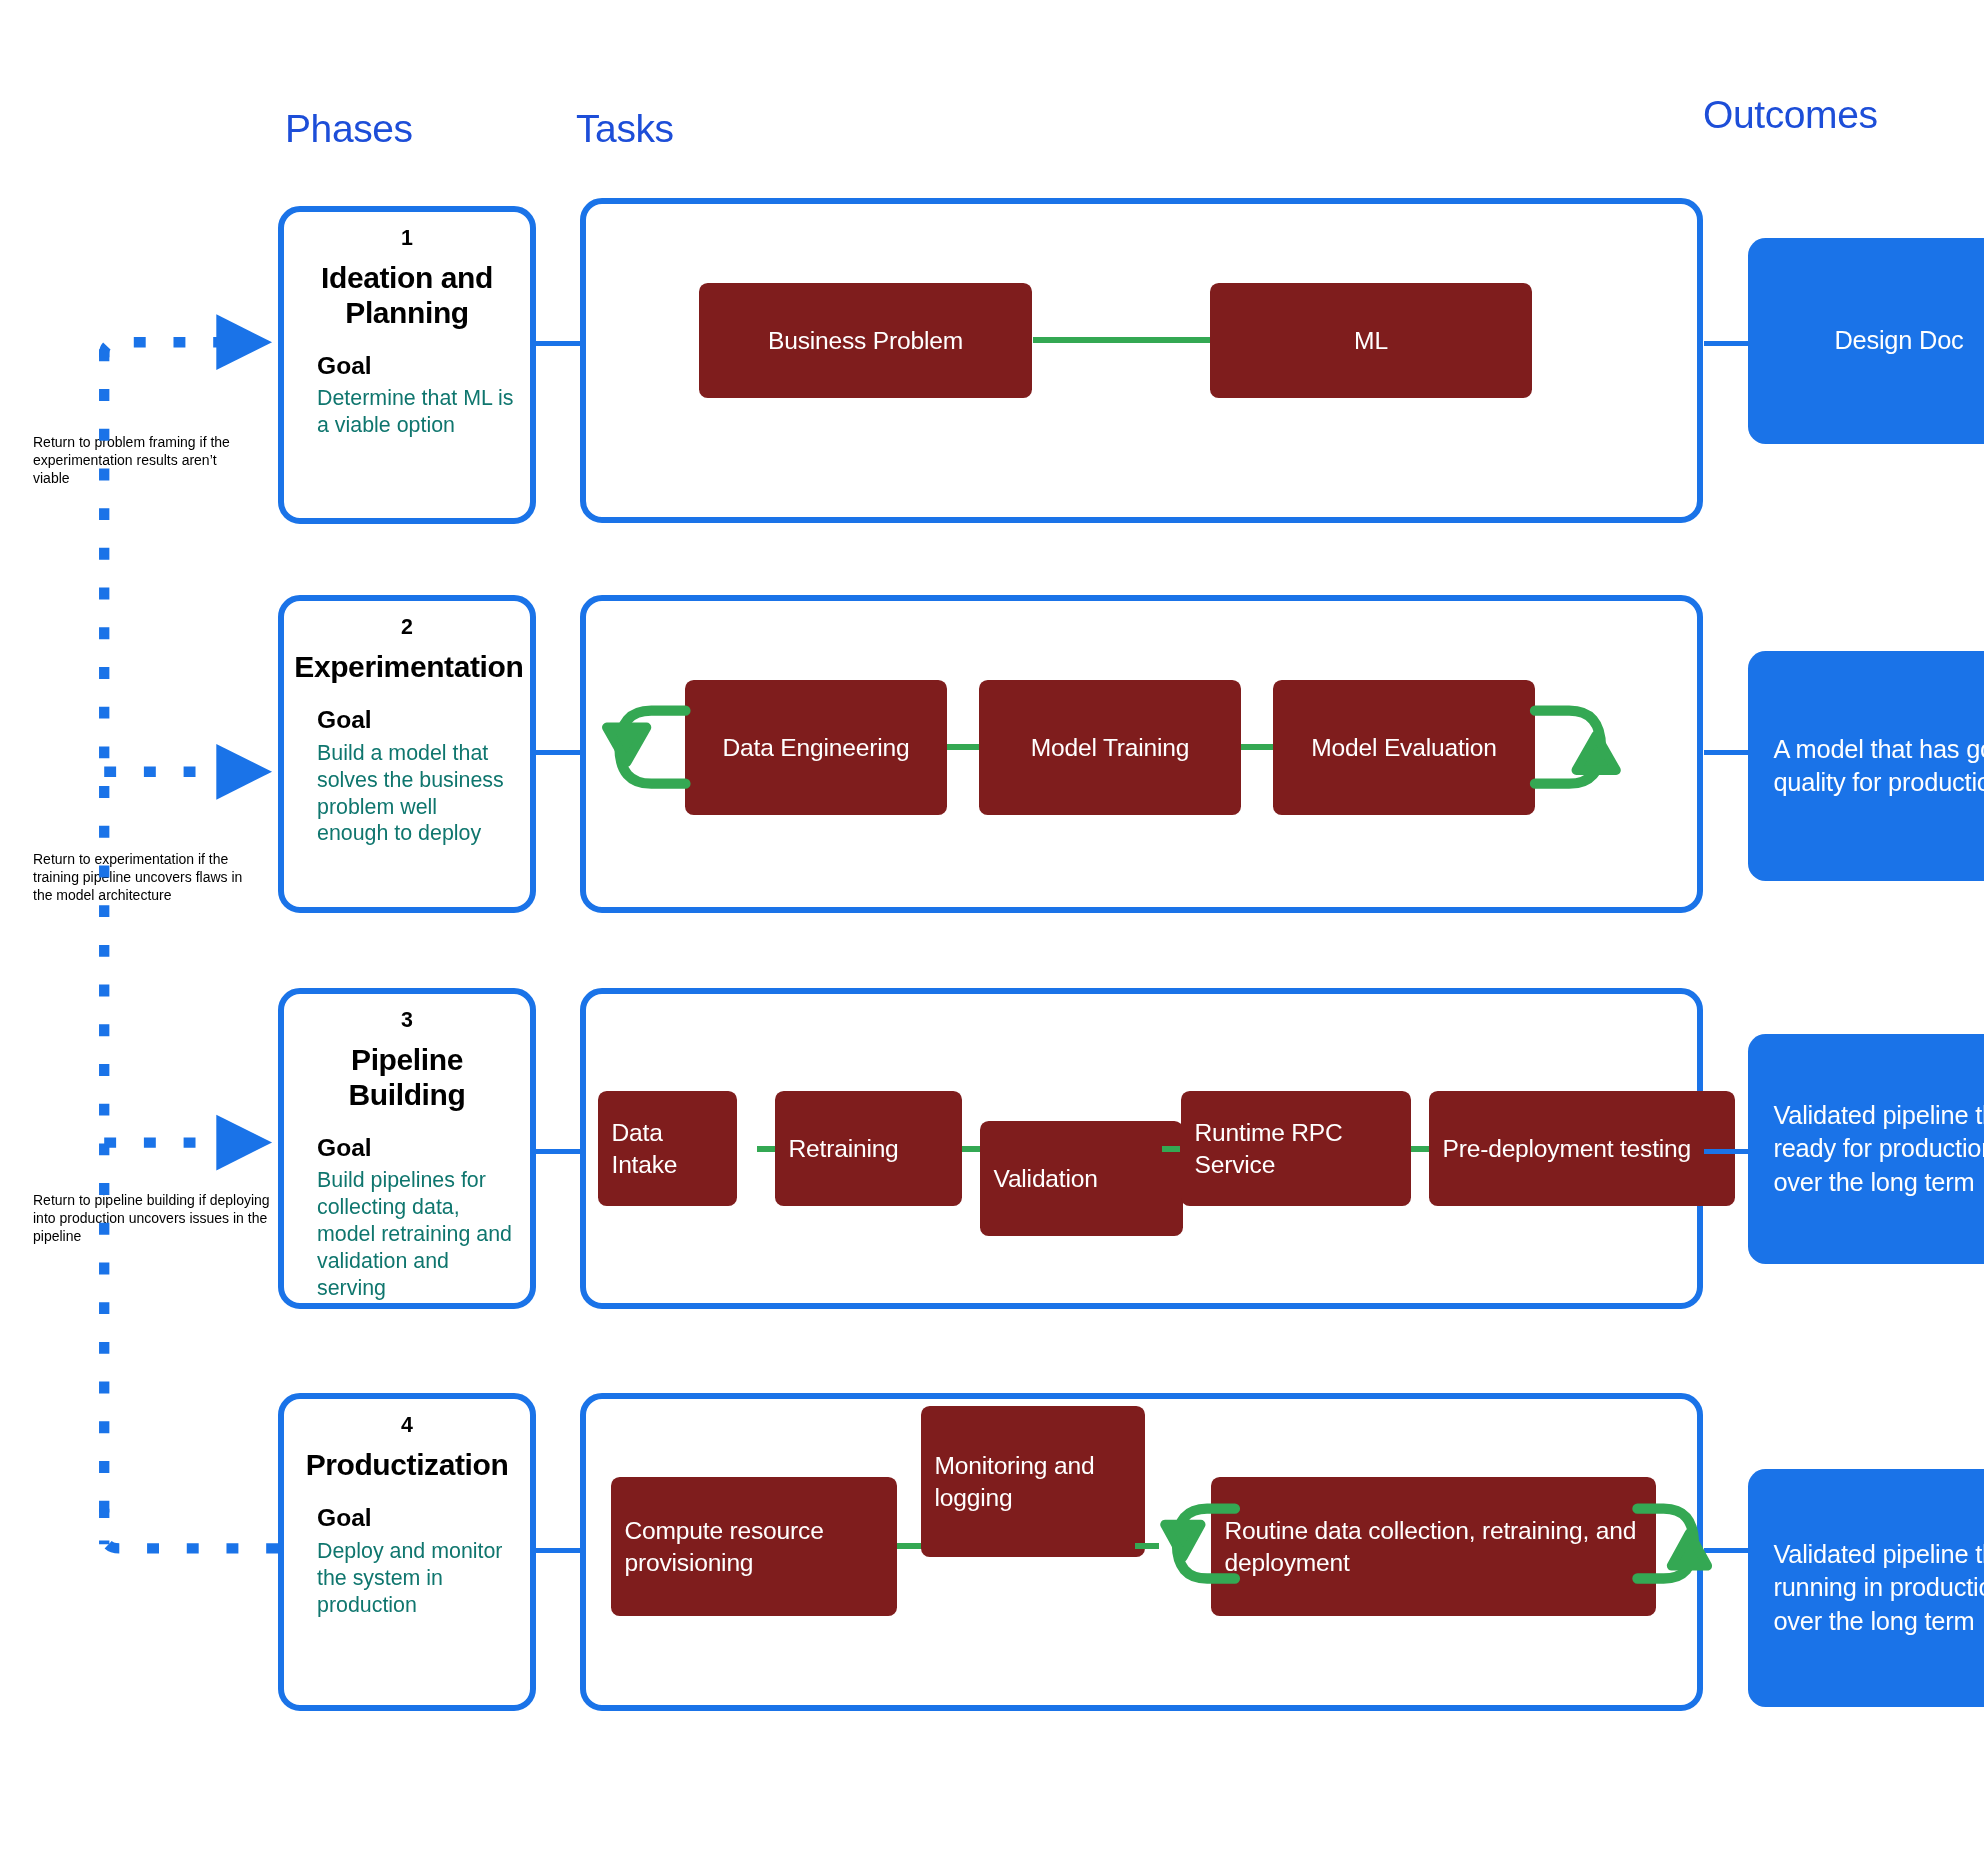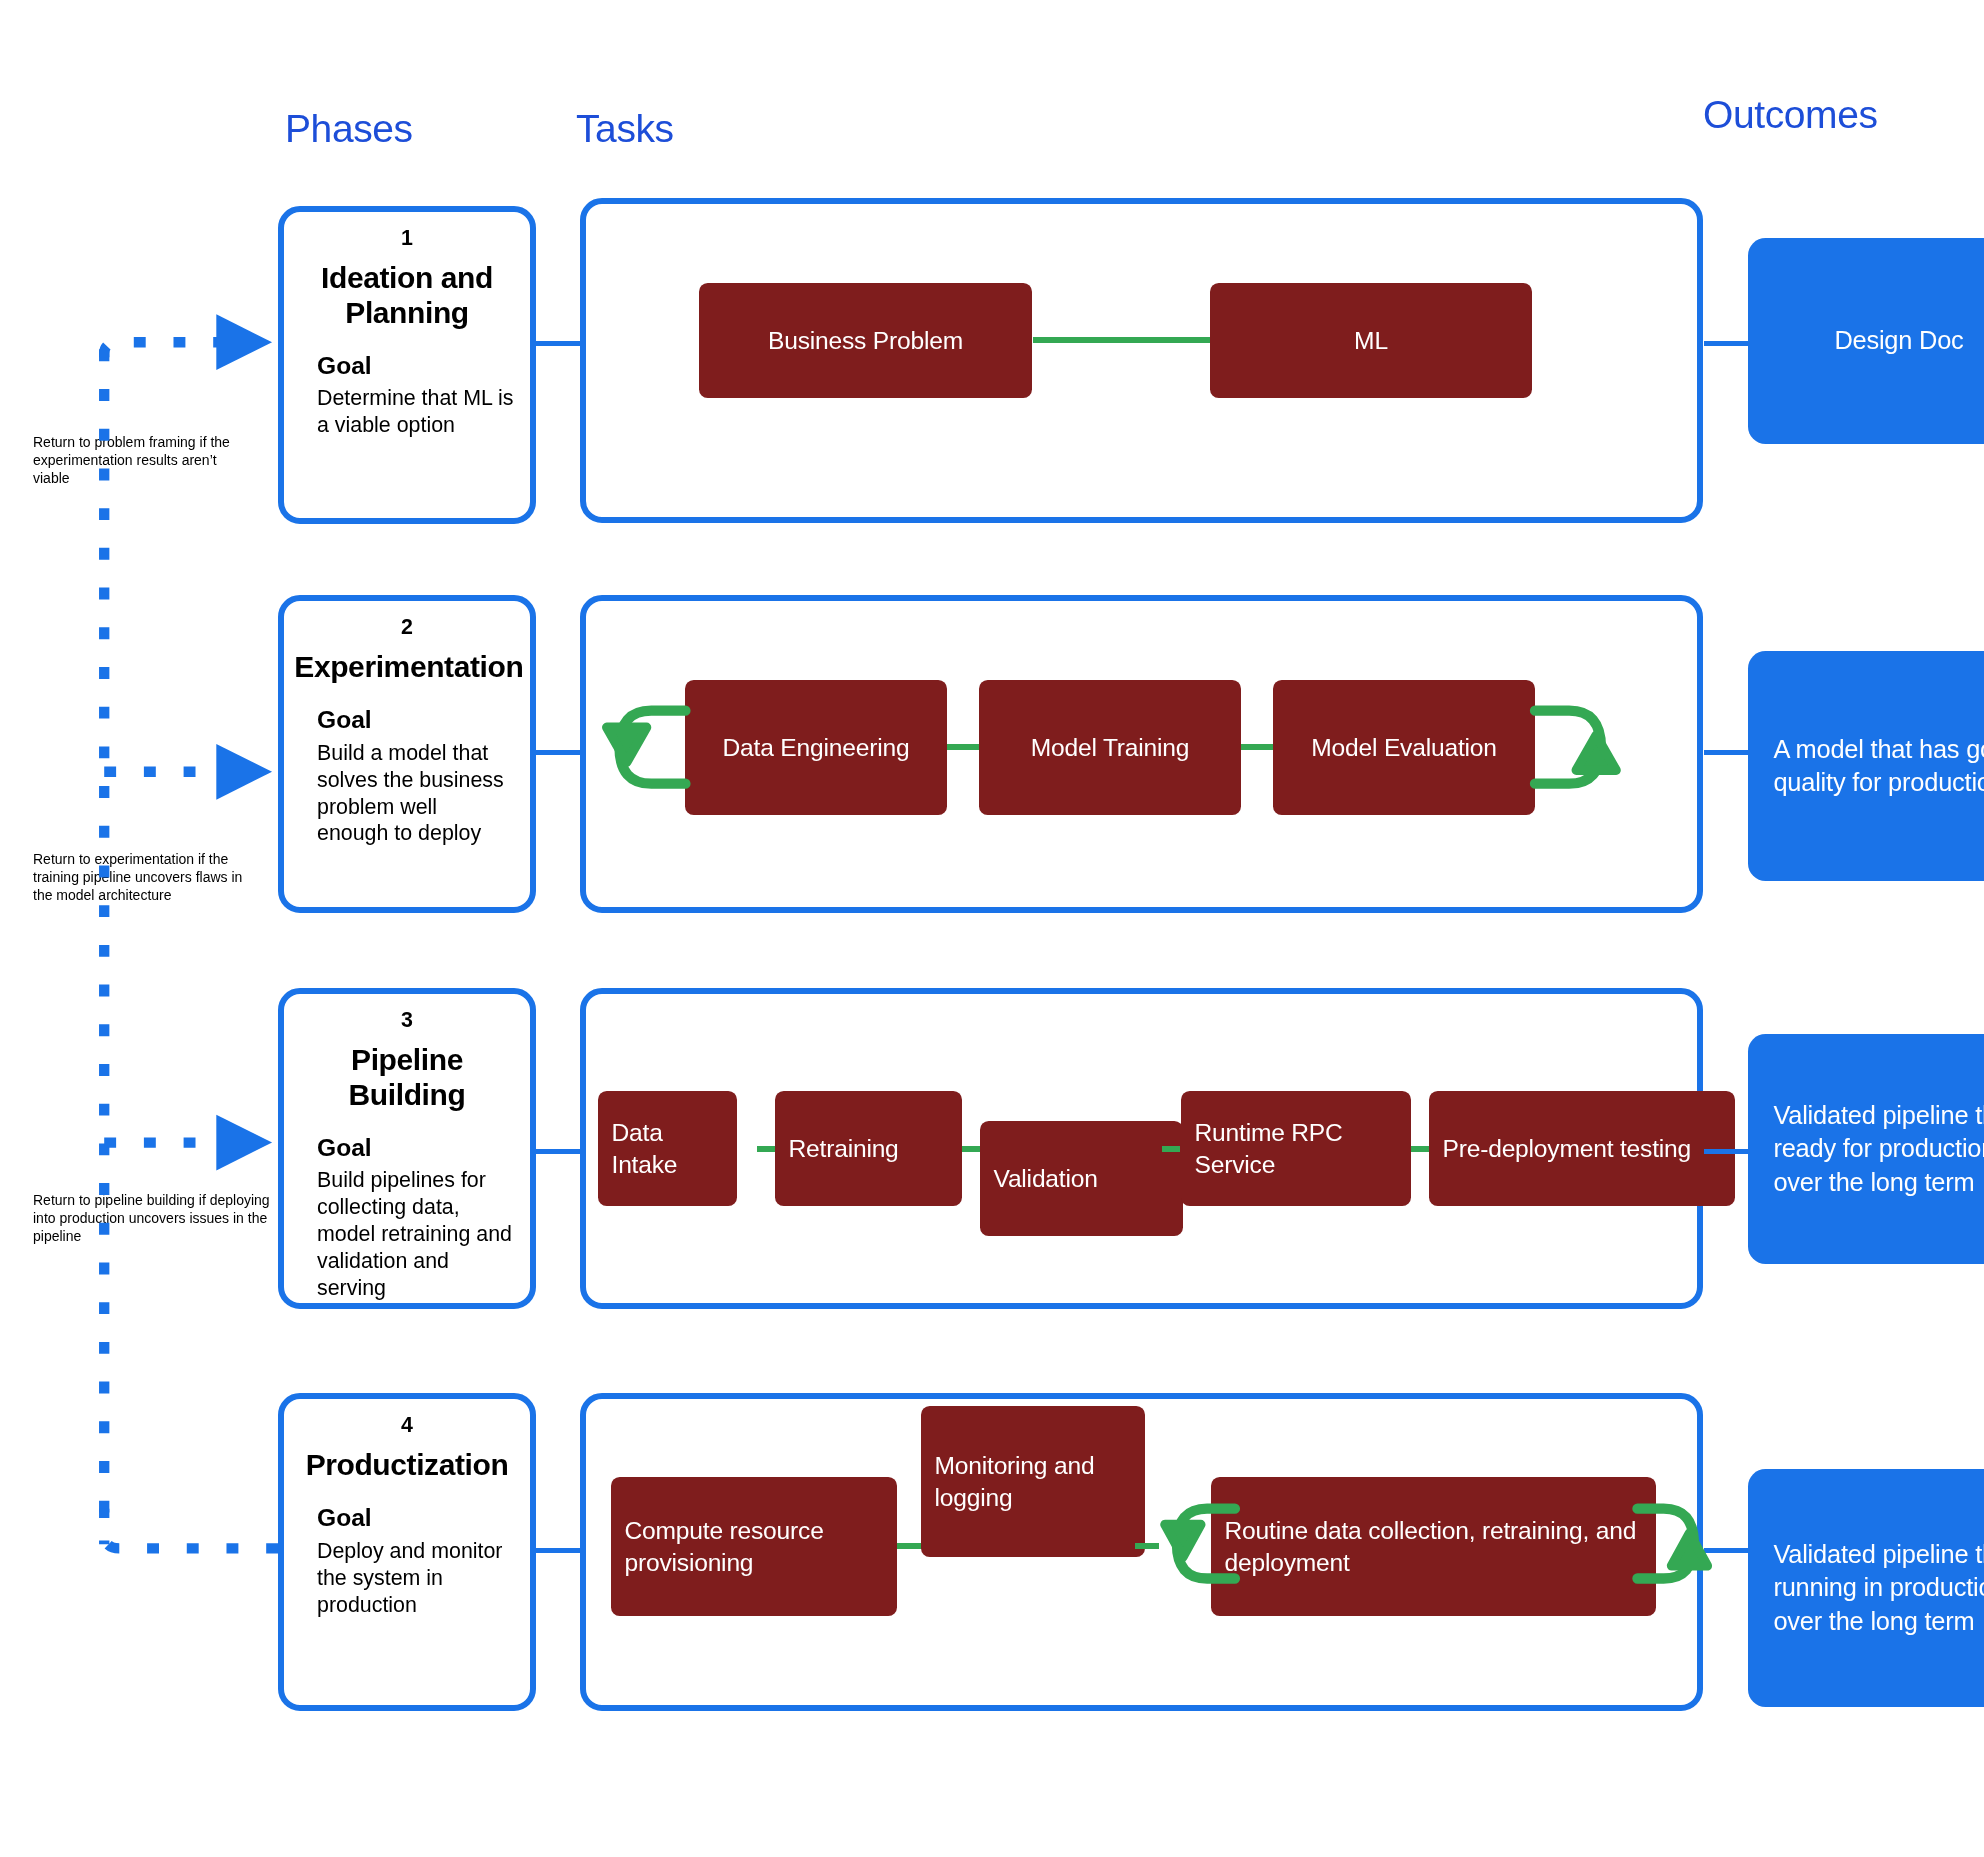--- a/index.html
+++ b/index.html
@@ -65,21 +65,21 @@
   .goal-label{
     font-size:24.6px;
     font-weight:700;
     color:#000;
     margin-bottom:5.6px;
   }
   .goal-text{
     font-size:21.4px;
     font-weight:400;
     line-height:1.26;
-    color:#000000;
+    color:#0f766e;
   }
 
   
   .tasks-panel{ }
 
   
   .task-box{
     position:absolute;
     background:#7f1d1d;
     border-radius:8.7px;

